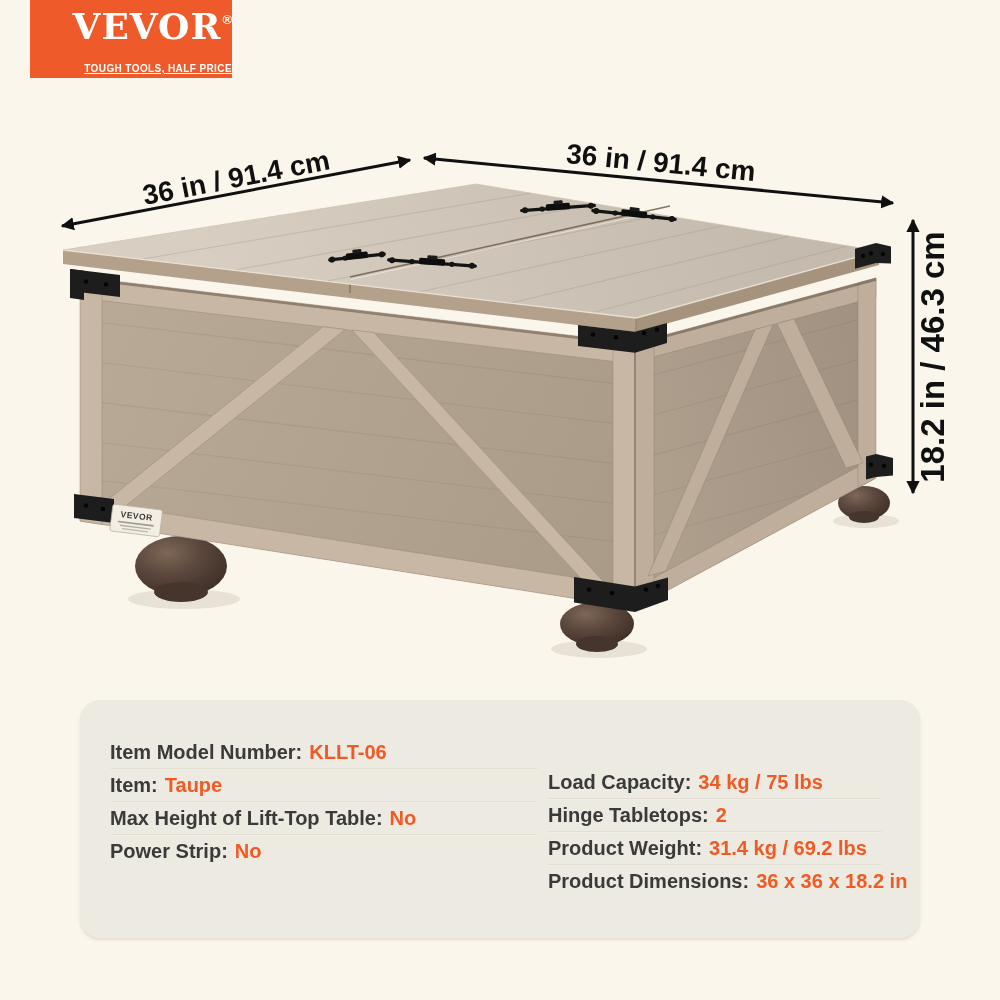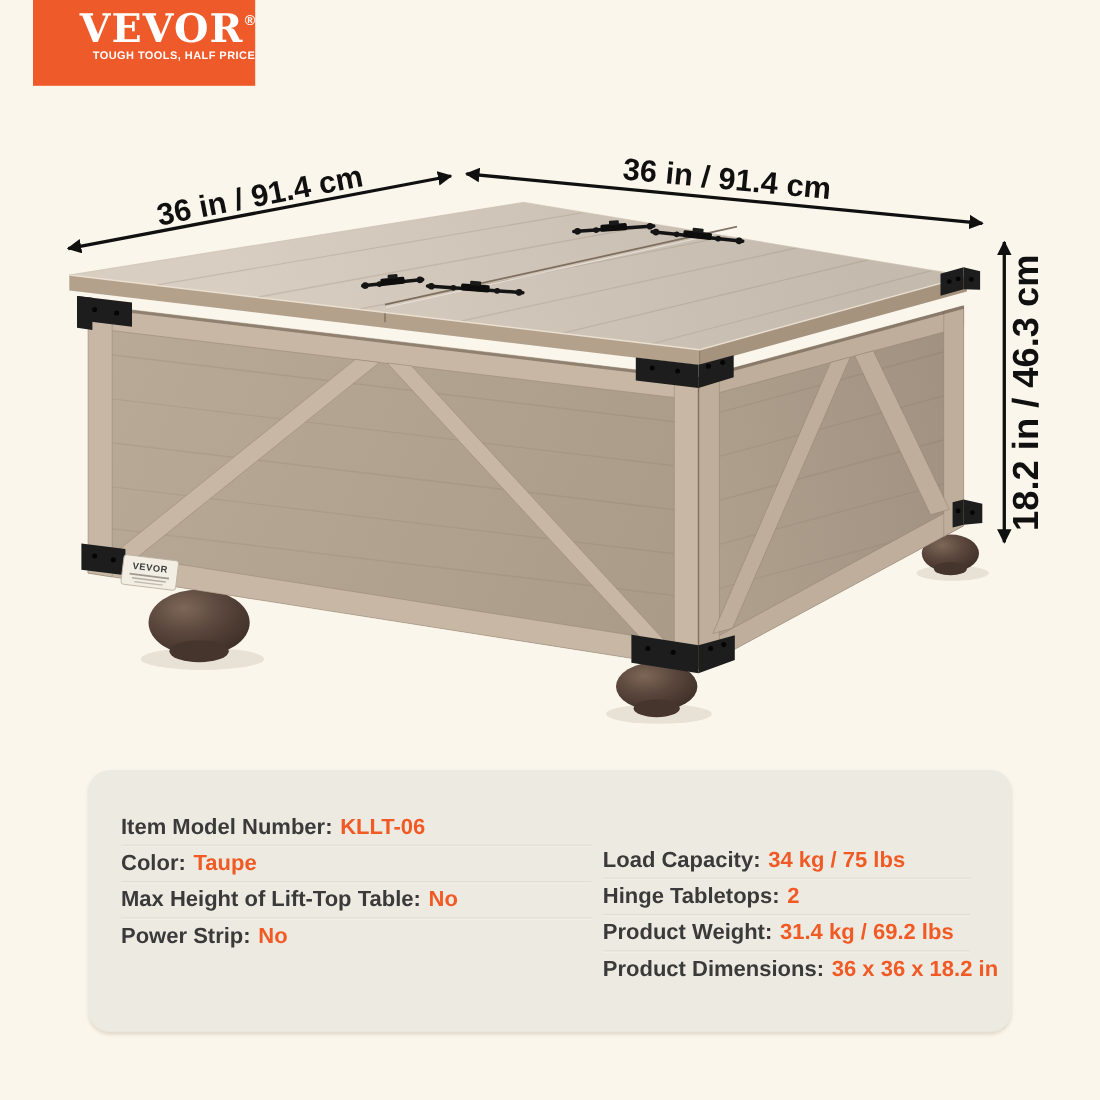--- a/index.html
+++ b/index.html
@@ -12,21 +12,21 @@
   .logo {
     position:absolute; left:30px; top:0; width:202px; height:78px;
     background:#EE5A29; color:#fff; text-align:right; box-sizing:border-box;
   }
   .logo-word {
     font-family:"DejaVu Serif", serif; font-weight:bold; font-size:36px;
     letter-spacing:1px; line-height:1; padding-top:8px;
   }
   .logo-reg { font-size:13px; position:relative; top:-15px; left:1px; font-family:"Liberation Sans",sans-serif; }
   .logo-tagline {
-    font-size:10px; font-weight:bold; letter-spacing:0.4px; margin-top:2px;
+    font-size:10px; font-weight:bold; letter-spacing:0.4px; margin-top:19px;text-decoration:underline;
   }
   
   .scene { position:absolute; left:0; top:0; }
   .dim-text {
     font-family:"Liberation Sans","DejaVu Sans",sans-serif;
     font-weight:bold; font-size:28px; fill:#101010;
   }
   .dim-text-v { font-size:33px; }
   .tag-text {
     font-family:"Liberation Sans",sans-serif; font-weight:bold;
@@ -278,21 +278,21 @@
     </g>
   </g>
 </svg>
 
 <div class="spec-panel">
   <div class="spec-col spec-col-left">
     <div class="spec-row">
       <span class="spec-label">Item Model Number:</span><span class="spec-value">KLLT-06</span>
     </div>
     <div class="spec-row">
-      <span class="spec-label">Color:</span><span class="spec-value">Taupe</span>
+      <span class="spec-label">Item:</span><span class="spec-value">Taupe</span>
     </div>
     <div class="spec-row">
       <span class="spec-label">Max Height of Lift-Top Table:</span><span class="spec-value">No</span>
     </div>
     <div class="spec-row">
       <span class="spec-label">Power Strip:</span><span class="spec-value">No</span>
     </div>
   </div>
   <div class="spec-col spec-col-right">
     <div class="spec-row">

